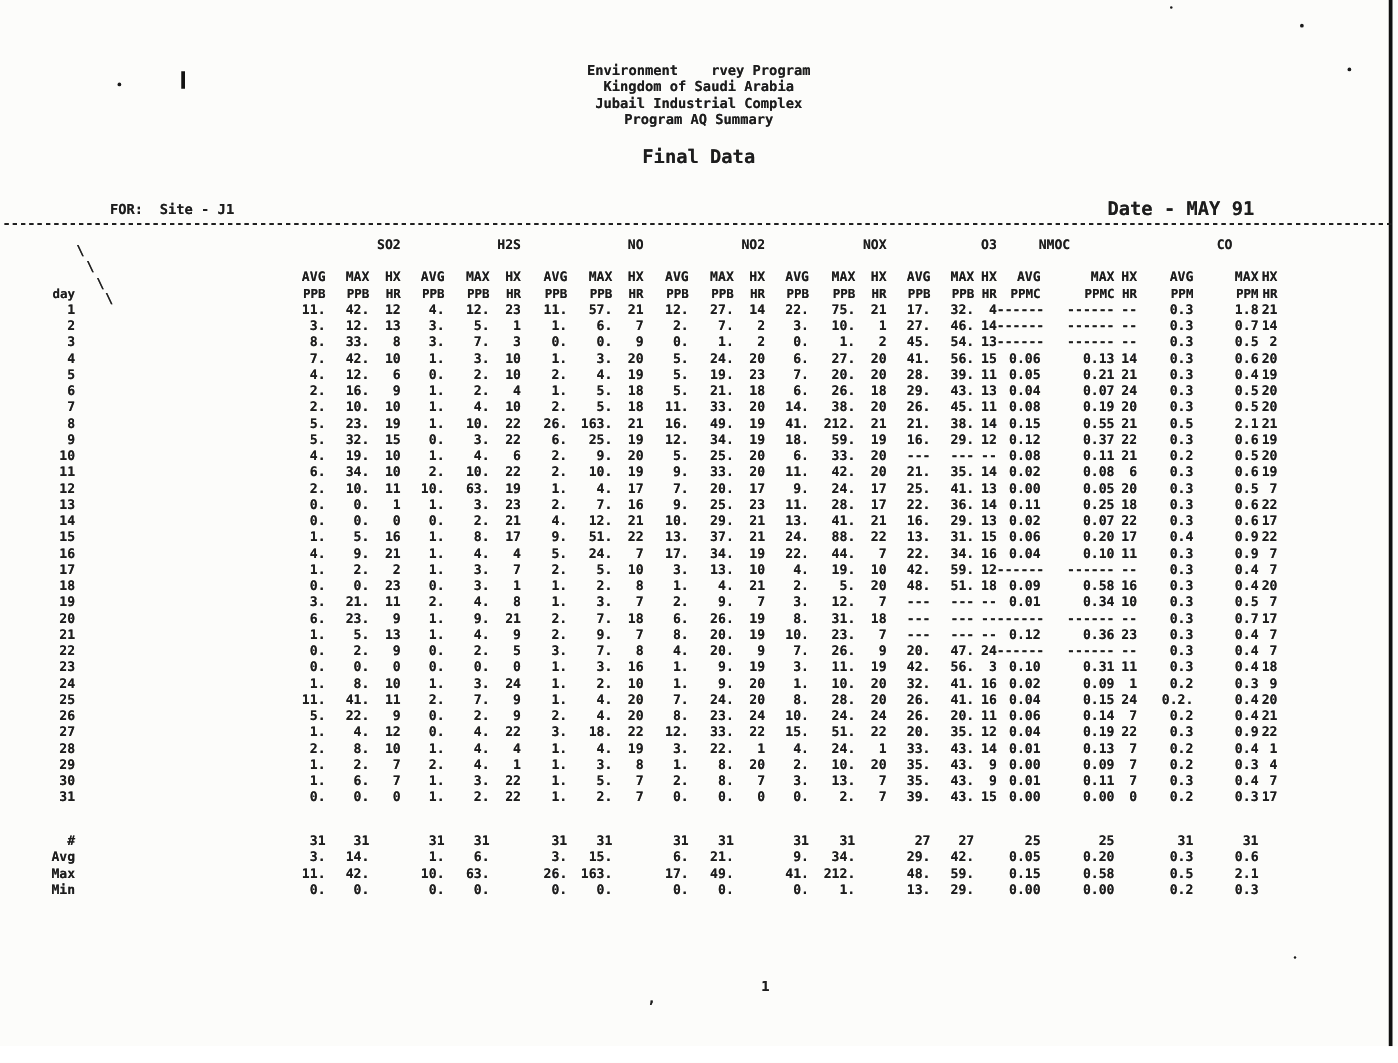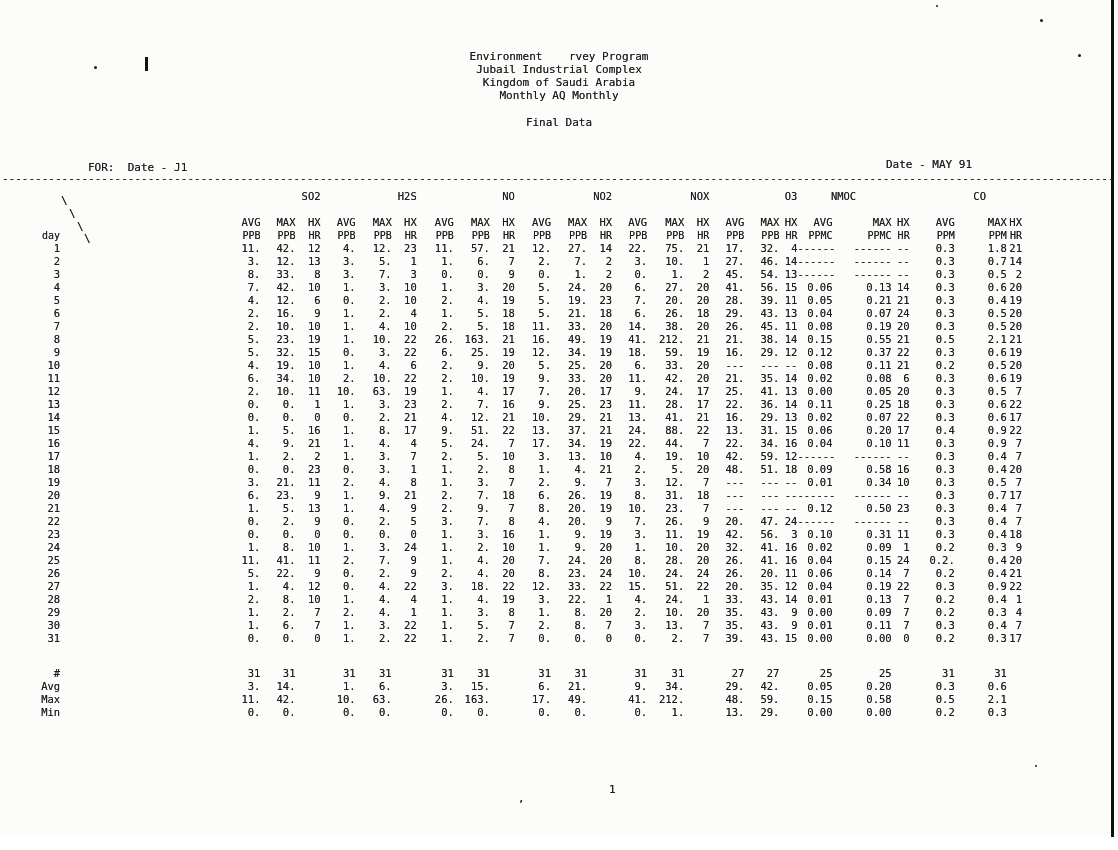--- a/index.html
+++ b/index.html
@@ -1,25 +1,25 @@
 <!DOCTYPE html>
 <html><head>
 <meta charset="utf-8">
 <style>
   html,body{margin:0;padding:0;background:#ffffff;}
   .page{
     position:relative;width:1118px;height:837px;background:#fcfcfa;overflow:hidden;
     font-family:"DejaVu Sans Mono","Liberation Mono",monospace;
-    font-weight:normal;color:#1d1d1d;
+    font-weight:bold;color:#1d1d1d;
     text-shadow:0 0 .5px rgba(40,40,40,.75);
   }
   .title-block{position:absolute;top:50px;left:0;width:1118px;text-align:center;font-size:11px;line-height:13px;white-space:pre;}
-  .subtitle{position:absolute;top:116px;left:0;width:1118px;text-align:center;font-size:11px;}
+  .subtitle{position:absolute;top:116px;left:0;width:1118px;text-align:center;font-size:15px;}
   .for-line{position:absolute;top:161px;left:88px;font-size:11px;white-space:pre;}
-  .date-line{position:absolute;top:158px;left:886px;font-size:11px;white-space:pre;}
+  .date-line{position:absolute;top:158px;left:886px;font-size:15px;white-space:pre;}
   .separator{position:absolute;top:172px;left:2px;width:1114px;height:12px;overflow:hidden;font-size:11px;letter-spacing:0;white-space:nowrap;}
   table.aq{position:absolute;top:189px;left:0;border-collapse:collapse;table-layout:fixed;width:1022px;}
   table.aq td{padding:0;margin:0;text-align:right;white-space:nowrap;font-size:10.5px;height:13px;line-height:13px;overflow:visible;}
   tr.r-groups td{height:14px;}
   tr.r-spacer td{height:13px;}
   tr.r-units td{height:12px;font-size:10px;}
   td.g-label{padding-right:40px;}
   td.g-label.g6{padding-right:20px;text-align:center;}
   td.g-label.g7{padding-right:36px;}
   td.day{padding-right:2px;}
@@ -41,23 +41,23 @@
 
   <div class="edge-right"></div>
   <div class="edge-bottom"></div>
   <div class="speck tl-dot"></div>
   <div class="bar-mark" style="top:57px;left:145px;width:3px;height:14px;"></div>
   <div class="speck" style="top:19px;left:1040px;width:3px;height:3px;"></div>
   <div class="speck" style="top:54px;left:1078px;width:3px;height:3px;"></div>
   <div class="speck" style="top:5px;left:936px;width:2px;height:2px;"></div>
   <div class="speck" style="top:765px;left:1035px;width:2px;height:2px;"></div>
 
-  <div class="title-block"><div>Environment    rvey Program</div><div>Jubail Industrial Complex</div><div>Kingdom of Saudi Arabia</div><div>Monthly AQ Monthly</div></div>
+  <div class="title-block"><div>Environment    rvey Program</div><div>Kingdom of Saudi Arabia</div><div>Jubail Industrial Complex</div><div>Program AQ Summary</div></div>
   <div class="subtitle">Final Data</div>
-  <div class="for-line">FOR:  Date - J1</div>
+  <div class="for-line">FOR:  Site - J1</div>
   <div class="date-line">Date - MAY 91</div>
   <div class="separator">----------------------------------------------------------------------------------------------------------------------------------------------------------------------------------------------</div>
 
   <span class="diag" style="top:194px;left:61px;">\</span>
   <span class="diag" style="top:207px;left:69px;">\</span>
   <span class="diag" style="top:220px;left:77px;">\</span>
   <span class="diag" style="top:232px;left:84px;">\</span>
 
   <table class="aq">
       <colgroup>
@@ -710,21 +710,21 @@
           <td>8.</td>
           <td>20.</td>
           <td>19</td>
           <td>10.</td>
           <td>23.</td>
           <td>7</td>
           <td>---</td>
           <td>---</td>
           <td>--</td>
           <td>0.12</td>
-          <td>0.50</td>
+          <td>0.36</td>
           <td>23</td>
           <td>0.3</td>
           <td>0.4</td>
           <td>7</td>
         </tr>
         <tr>
           <td class="day">22</td>
           <td>0.</td>
           <td>2.</td>
           <td>9</td>

